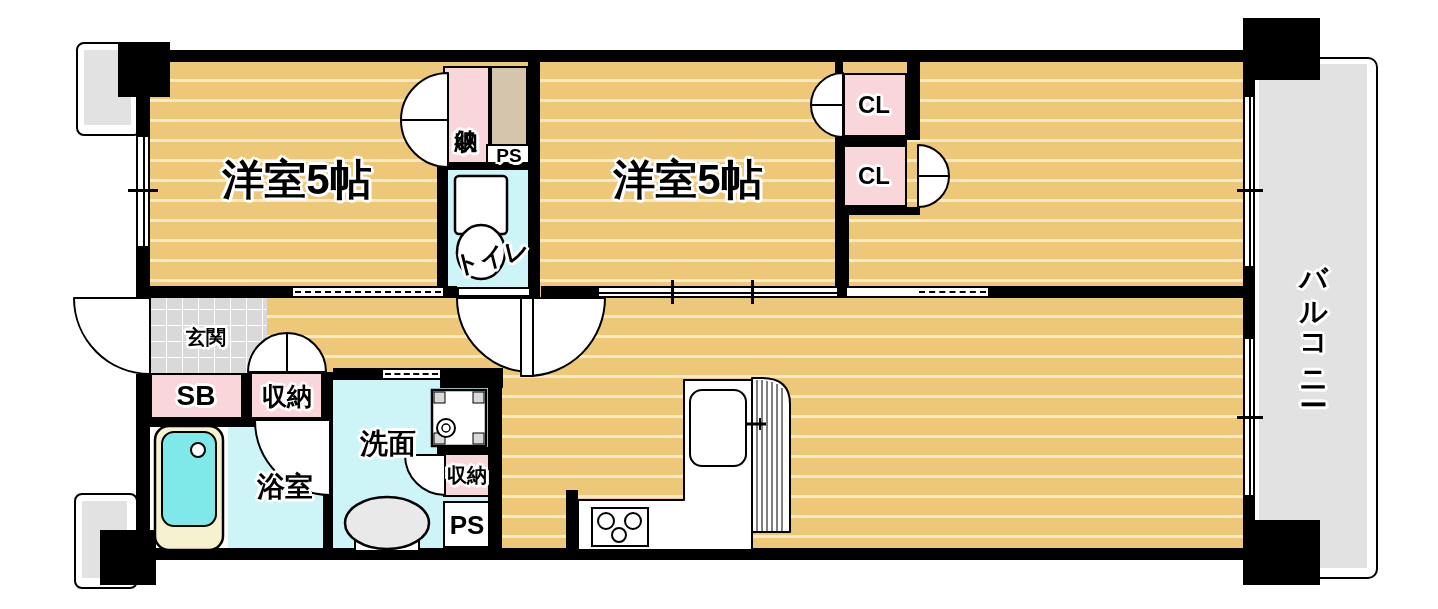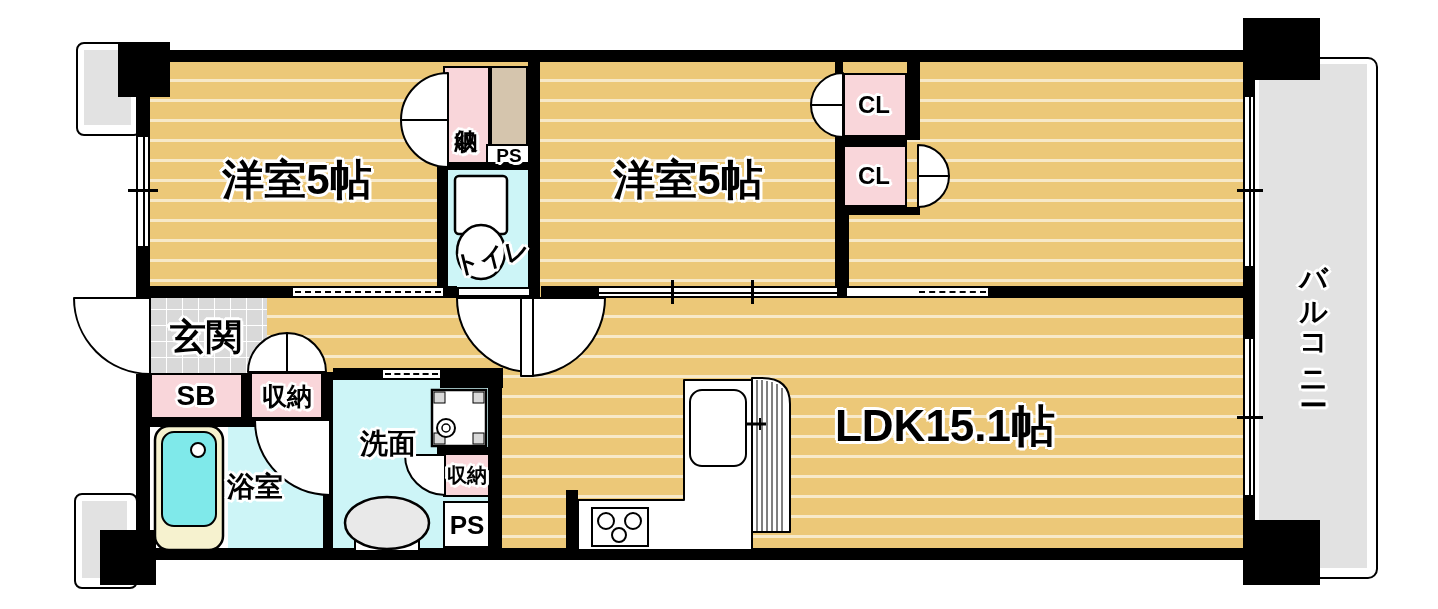--- a/index.html
+++ b/index.html
@@ -194,26 +194,25 @@
       <line x1="760" y1="418" x2="760" y2="430" stroke-width="2"></line>
       <rect x="592" y="508" width="56" height="38"></rect>
       <circle cx="606" cy="521" r="8"></circle>
       <circle cx="633" cy="521" r="8"></circle>
       <circle cx="619" cy="535" r="7"></circle>
     </g>
   </svg>
 
   <div class="lbl" style="left:297px;top:180px;font-size:42px;">洋室5帖</div>
   <div class="lbl" style="left:688px;top:180px;font-size:42px;">洋室5帖</div>
-  <div class="lbl" style="left:945px;top:426px;font-size:44px;">LDK15.1帖</div>
   <div class="lbl vert" style="left:1313px;top:320px;font-size:28px;">バルコニー</div>
-  <div class="lbl" style="left:206px;top:337px;font-size:36px;text-align:center;">玄関</div>
+  <div class="lbl" style="left:206px;top:337px;font-size:20px;text-align:center;">玄関</div>
   <div class="lbl" style="left:196px;top:396px;font-size:28px;">SB</div>
   <div class="lbl" style="left:287px;top:396px;font-size:25px;">収納</div>
-  <div class="lbl" style="left:255px;top:487px;font-size:28px;">浴室</div>
+  <div class="lbl" style="left:285px;top:487px;font-size:28px;">浴室</div>
   <div class="lbl" style="left:388px;top:444px;font-size:28px;">洗面</div>
   <div class="lbl" style="left:467px;top:475px;font-size:20px;">収納</div>
   <div class="lbl" style="left:467px;top:525px;font-size:26px;">PS</div>
   <div class="lbl" style="left:492px;top:257px;font-size:25px;transform:translate(-50%,-50%) rotate(-14deg);">トイレ</div>
   <div class="lbl vert" style="left:467px;top:112px;font-size:23px;letter-spacing:1px;">収納</div>
   <div class="lbl" style="left:509px;top:156px;font-size:19px;">PS</div>
   <div class="lbl" style="left:874px;top:105px;font-size:24px;">CL</div>
   <div class="lbl" style="left:874px;top:176px;font-size:24px;">CL</div>
 
 </div>

